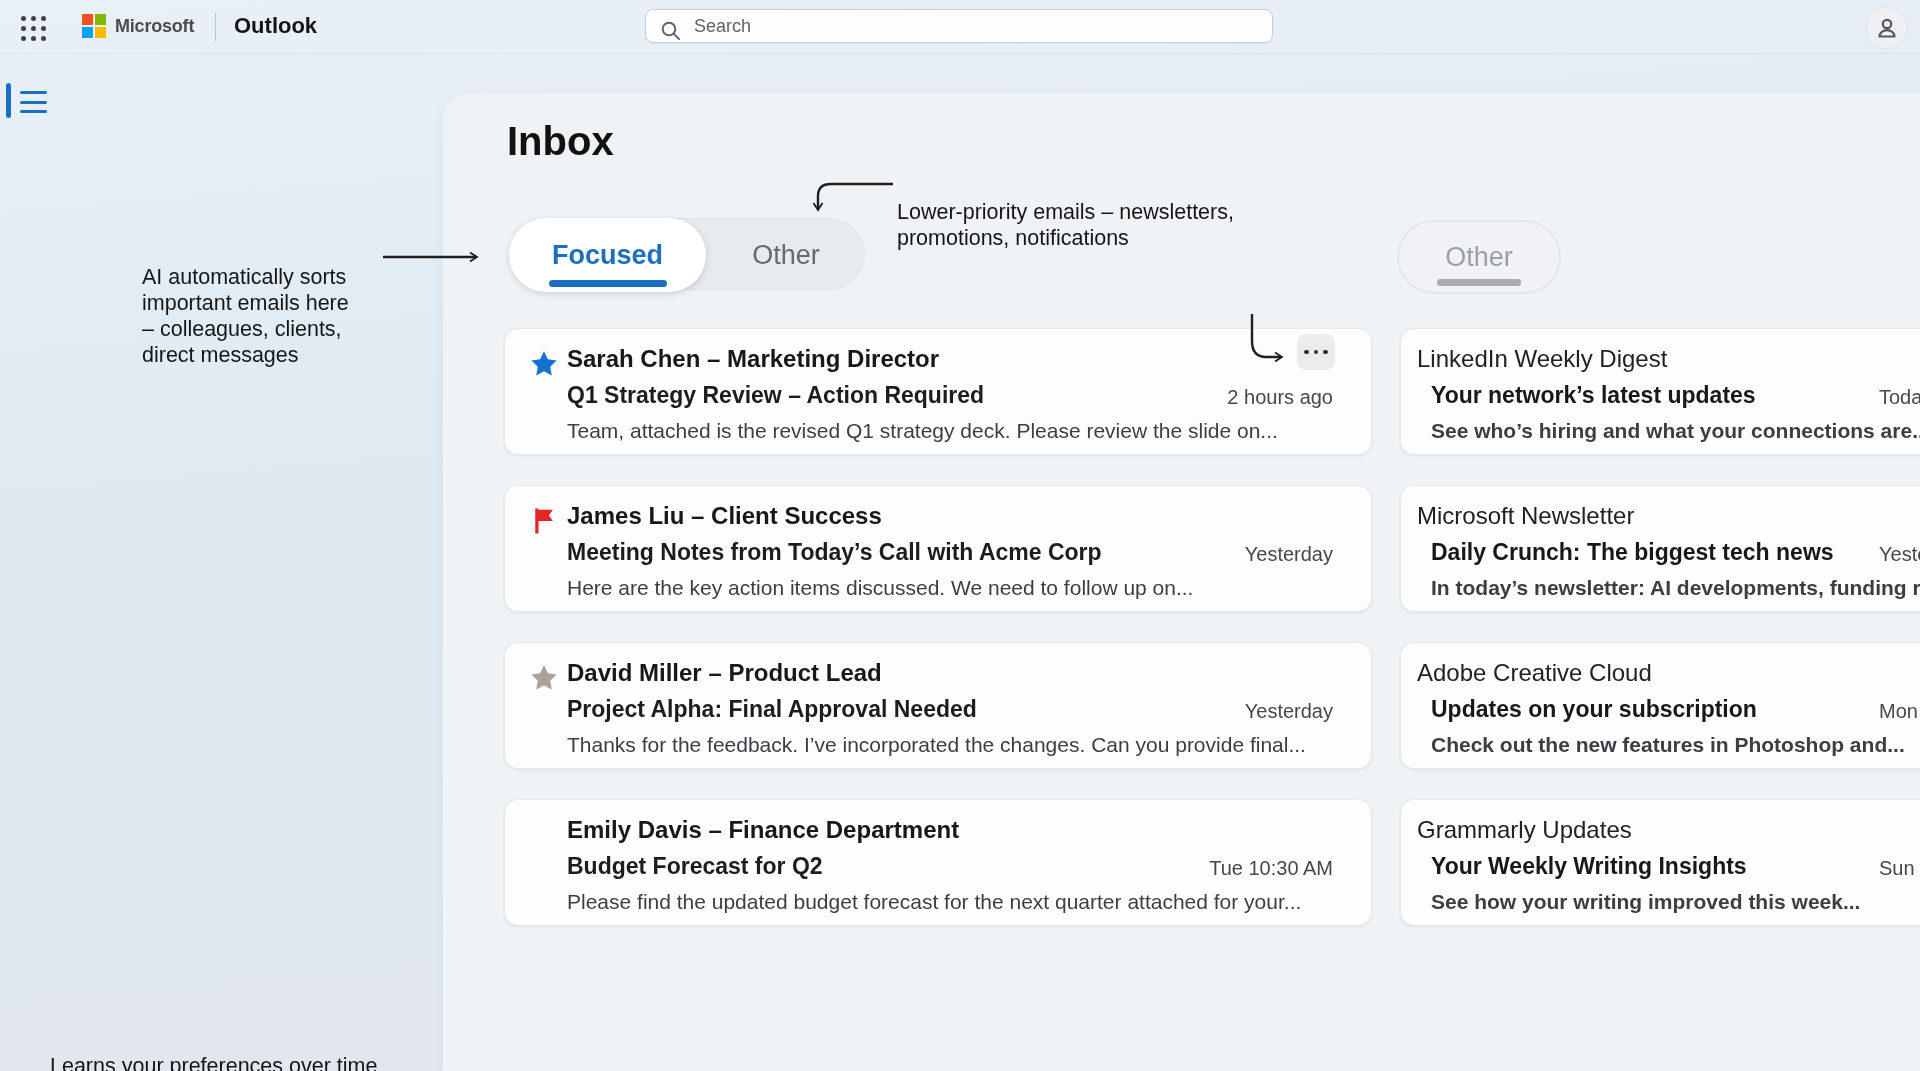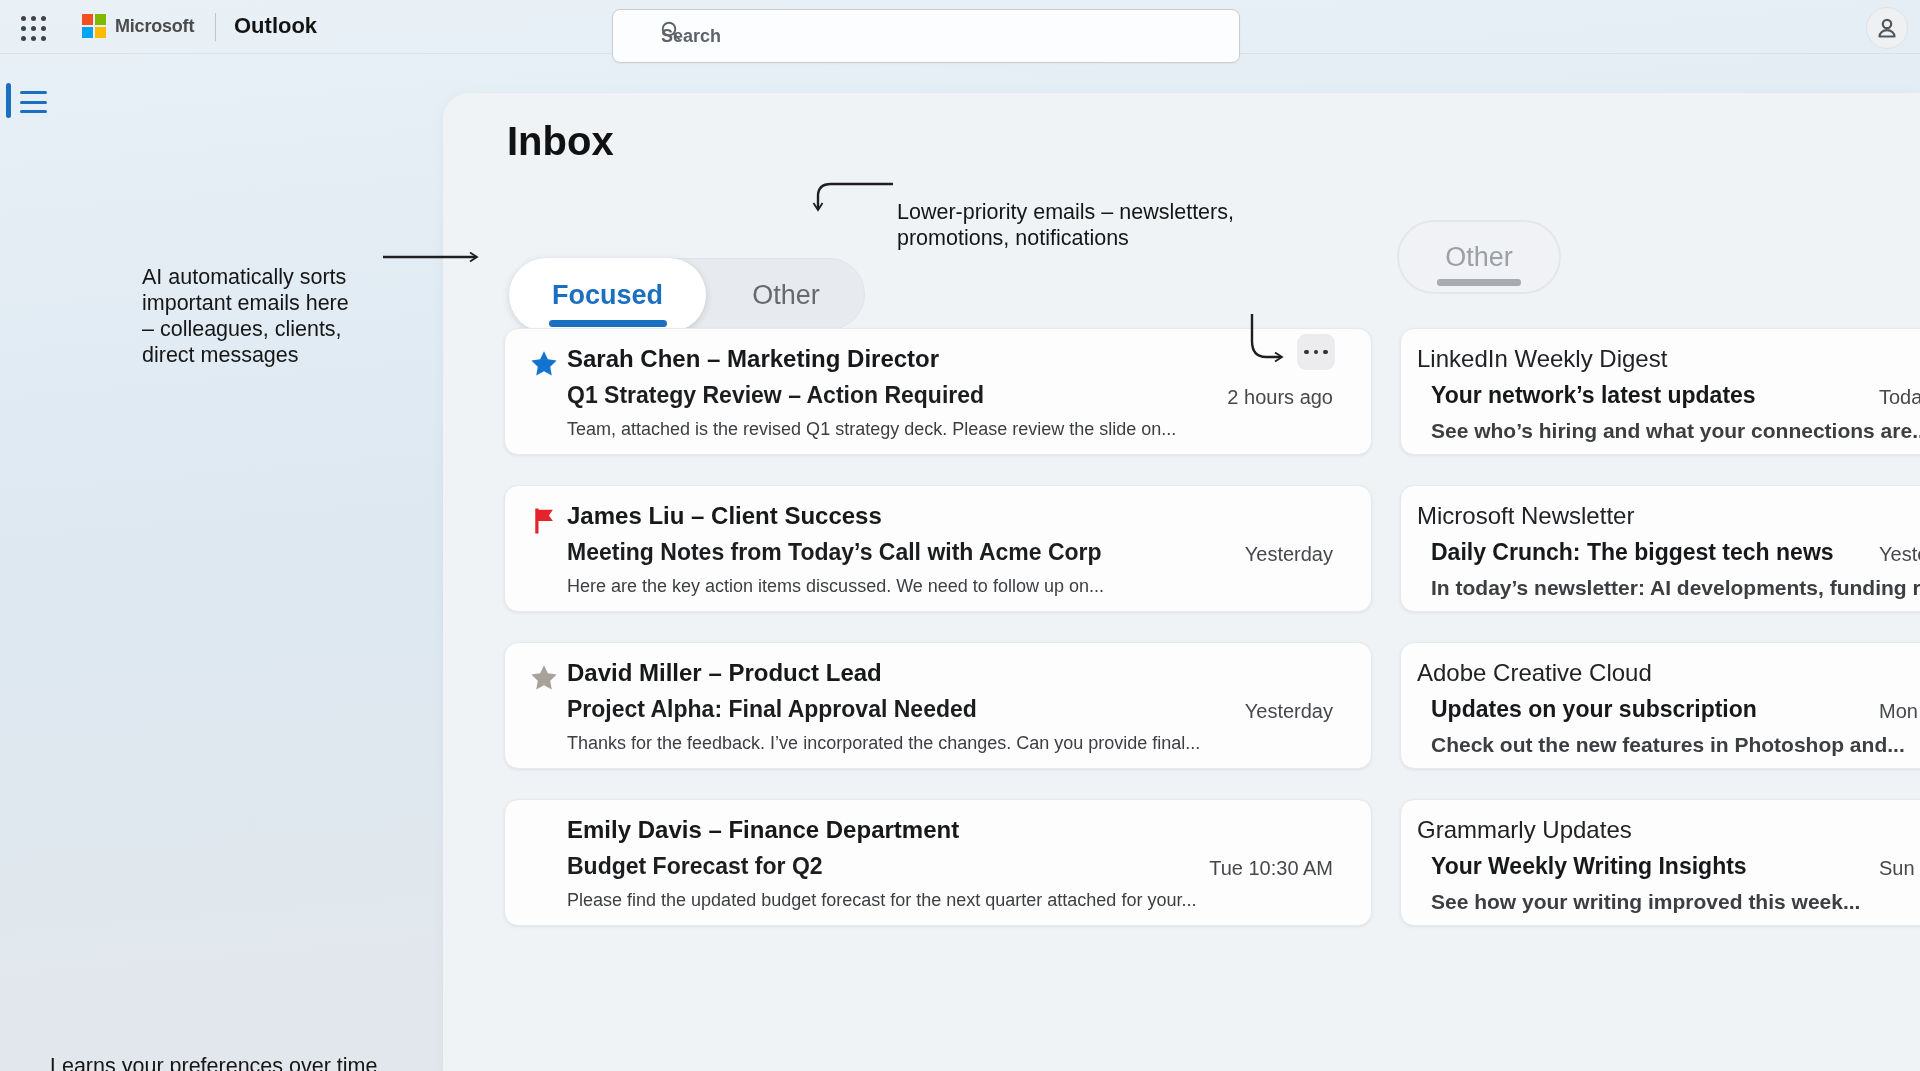--- a/index.html
+++ b/index.html
@@ -20,24 +20,24 @@
   .grid9 span { width:5px; height:5px; border-radius:50%; background:#3f4348; }
 
   .mslogo { position:absolute; left:82px; top:14px; display:flex; align-items:center; gap:9px; }
   .sq4 { display:grid; grid-template-columns:11px 11px; grid-gap:2px; }
   .sq4 span { width:11px; height:11px; display:block; }
   .ms-text { font-size:18px; font-weight:700; color:#4c4c4c; letter-spacing:-0.2px; }
 
   .tb-divider { position:absolute; left:215px; top:13px; width:1px; height:28px; background:rgba(0,0,0,0.18); }
   .product { position:absolute; left:234px; top:13px; font-size:22px; font-weight:600; color:#141414; }
 
-  .searchbox { position:absolute; left:612px; top:9px; width:628px; height:54px;
+  .searchbox { position:absolute; left:645px; top:9px; width:628px; height:34px;
                background:#fcfdfe; border:1px solid #c9ced4; border-radius:8px;
                box-shadow:0 1px 2px rgba(80,95,110,0.06);
-               font-size:18px; color:#33373c; padding:0 16px 0 48px; outline:none;font-weight:bold; }
+               font-size:18px; color:#33373c; padding:0 16px 0 48px; outline:none; }
   .searchbox::placeholder { color:#5f6368; }
   .search-ic { position:absolute; left:660px; top:20px; pointer-events:none; }
 
   .account { position:absolute; left:1866px; top:7px; width:42px; height:42px; border-radius:50%;
              background:#eef0f2; border:1px solid #dfe2e5; cursor:pointer;
              display:flex; align-items:center; justify-content:center; }
 
   
   .rail-accent { position:absolute; left:6px; top:83px; width:5px; height:35px; border-radius:3px; }
   .burger { position:absolute; left:20px; top:89px; width:28px; height:26px; background:none; border:none;
@@ -45,21 +45,21 @@
   .burger span { display:block; width:27px; height:3px; border-radius:2px; background:currentColor; }
 
   
   .panel { position:absolute; left:443px; top:93px; width:1477px; height:978px;
            background:#f0f3f6; border-top-left-radius:26px;
            box-shadow:0 2px 12px rgba(100,120,140,0.07);padding-left:18px; }
   .inbox-title { position:absolute; left:64px; top:26px; font-size:40px; font-weight:700; color:#111; }
 
   
   .seg { position:absolute; left:66px; top:125px; width:356px; height:72px; border-radius:36px;
-         background:#e7eaee; border:1px solid #e0e3e7;margin-top:40px; }
+         background:#e7eaee; border:1px solid #e0e3e7; }
   .seg-focused { position:absolute; left:-1px; top:-1px; width:197px; height:74px; border-radius:37px;
                  background:#ffffff; box-shadow:0 2px 7px rgba(50,60,75,0.18); border:none; cursor:pointer;
                  display:flex; align-items:center; justify-content:center;
                  font-family:inherit; font-size:27px; font-weight:700; }
   .seg-underline { position:absolute; bottom:5px; left:50%; transform:translateX(-50%);
                    width:118px; height:7px; border-radius:4px; }
   .seg-other { position:absolute; left:196px; top:0; width:160px; height:72px; background:none; border:none;
                cursor:pointer; font-family:inherit; font-size:27px; font-weight:400; color:#68696c; }
 
   
@@ -74,21 +74,21 @@
   .card { position:absolute; background:#fdfdfe; border:1px solid #e8e9ec; border-radius:14px;
           box-shadow:0 1px 3px rgba(60,70,85,0.10); cursor:pointer; }
   .fcard { left:61px; width:868px; height:127px; }
   .ocard { left:957px; width:760px; height:127px; }
   .y0 { top:235px; } .y1 { top:392px; } .y2 { top:549px; } .y3 { top:706px; }
 
   .card span, .card .txt { position:absolute; white-space:nowrap; }
   .fcard .sender  { left:62px; top:16px;  font-size:24px; font-weight:700; color:#17181a; }
   .fcard .subject { left:62px; top:53px;  font-size:23px; font-weight:700; color:#1c1d1f; }
   .fcard .time    { right:38px; top:57px; font-size:20px; font-weight:400; color:#46484c; }
-  .fcard .preview { left:62px; top:90px;  font-size:18px; font-weight:400; color:#3c3e42; }
+  .fcard .preview { left:62px; top:90px;  font-size:21px; font-weight:400; color:#3c3e42; }
 
   .ocard .sender  { left:16px; top:16px;  font-size:24px; font-weight:400; color:#202225; }
   .ocard .subject { left:30px; top:53px;  font-size:23px; font-weight:700; color:#17181a; }
   .ocard .time    { left:478px; top:57px; font-size:20px; font-weight:400; color:#46484c; }
   .ocard .preview { left:30px; top:90px;  font-size:21px; font-weight:700; color:#3c3e42; }
 
   .icon-slot { position:absolute; left:24px; top:20px; width:30px; height:30px; }
 
   .more-btn { position:absolute; right:36px; top:5px; width:38px; height:36px; border-radius:9px;
               background:#ececee; border:none; cursor:pointer;

